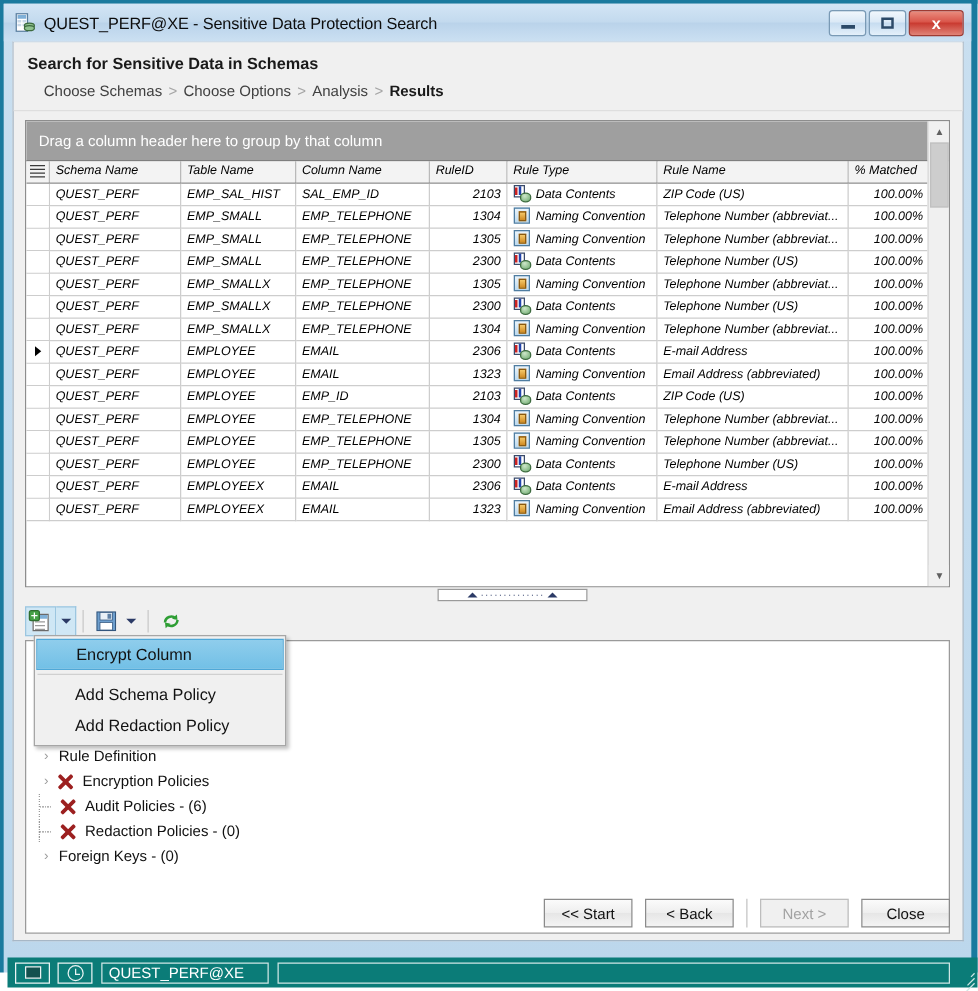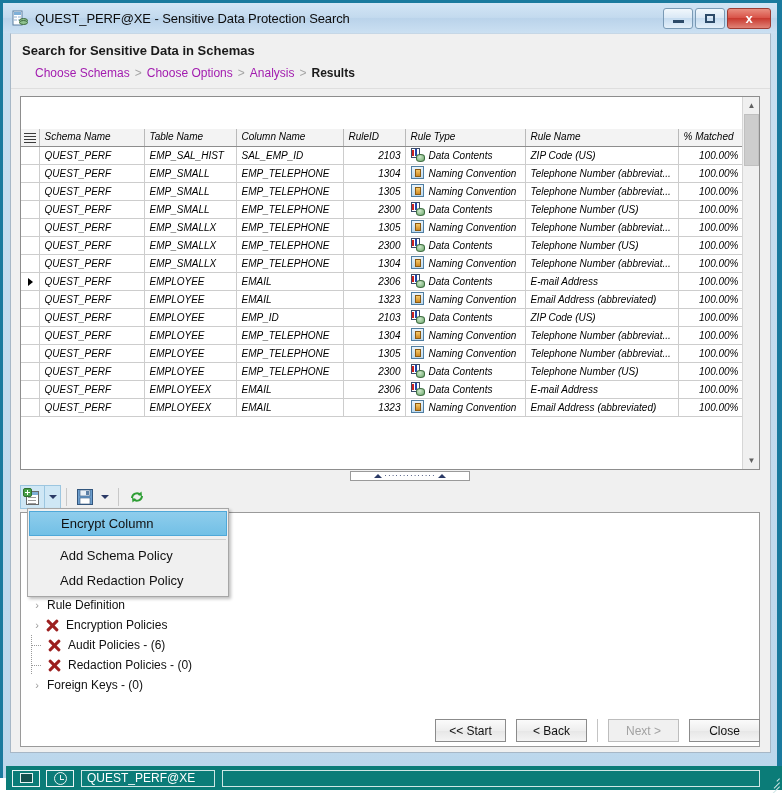--- a/index.html
+++ b/index.html
@@ -112,21 +112,21 @@
     color: #1a1a1a;
   }
   #breadcrumb {
     position: absolute;
     left: 24px; top: 32px;
     font-size: 12px;
     color: #909090;
     display: flex;
     align-items: baseline;
   }
-  #breadcrumb .crumb { color: #a21caf; }
+  #breadcrumb .crumb { color: #404040; }
   #breadcrumb .crumb.current { color: #1a1a1a; font-weight: bold; text-align: center; }
   #breadcrumb .sep { margin: 0 5px; color: #a5a5a5; }
 
   
   #gridwrap {
     position: absolute;
     left: 9px; top: 62px;
     width: 740px; height: 374px;
     border: 1px solid #8d8d8d;
     background: #ffffff;
@@ -568,20 +568,23 @@
             <span class="sep">&gt;</span>
             <span class="crumb">Choose Options</span>
             <span class="sep">&gt;</span>
             <span class="crumb">Analysis</span>
             <span class="sep">&gt;</span>
             <span class="crumb current">Results</span>
           </div>
     </div>
 
     <div id="gridwrap">
+      <div id="groupbar">
+        <span>Drag a column header here to group by that column</span>
+      </div>
       <div style="position:absolute; left:0; top:32px; right:17px; bottom:0; overflow:hidden;">
         <table class="grid">
           <colgroup>
             <col style="width:18px">
             <col style="width:105px">
             <col style="width:92px">
             <col style="width:107px">
             <col style="width:62px">
             <col style="width:120px">
             <col style="width:153px">

